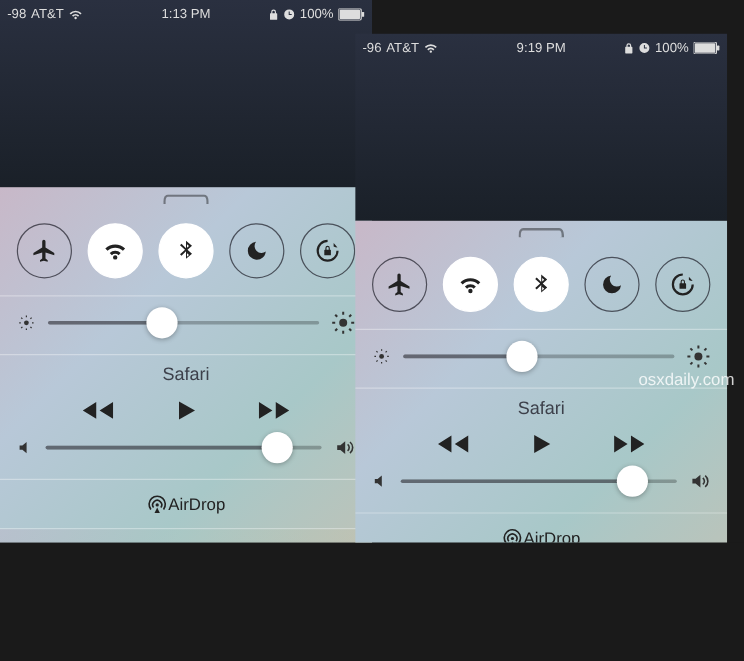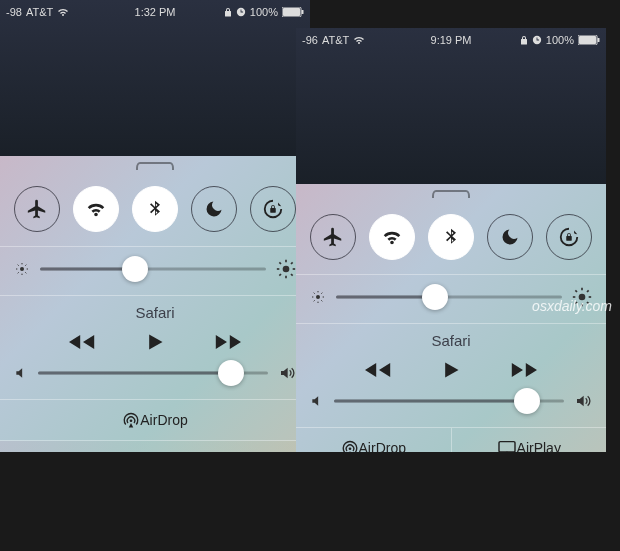--- a/index.html
+++ b/index.html
@@ -29,40 +29,40 @@
   .media{padding:8px 0 14px 0;text-align:center;}
   .media-title{color:rgba(40,40,50,.85);font-size:15px;font-weight:400;margin-bottom:10px;}
   .transport{display:flex;justify-content:center;align-items:center;gap:48px;margin-bottom:8px;color:#222;}
   .vol{display:flex;align-items:center;gap:10px;padding:0 14px;}
   .share{display:flex;}
   .share-cell{flex:1;display:flex;justify-content:center;gap:0;padding:12px 0;color:#222;font-size:14px;}
   .share-cell+.share-cell{border-left:1px solid rgba(255,255,255,.35);}
   .quick{display:flex;justify-content:space-around;align-items:center;padding:12px 8px 18px 8px;
     background:linear-gradient(90deg,rgba(200,170,190,.25),rgba(170,200,190,.25),rgba(200,190,160,.25));}
   .qbtn{width:54px;height:54px;border-radius:10px;border:1.5px solid rgba(20,20,30,.75);display:flex;align-items:center;justify-content:center;color:#111;}
-  .watermark{position:absolute;right:8px;top:298px;color:rgba(255,255,255,.8);font-size:14px;font-style:italic;}
+  .watermark{position:absolute;right:8px;top:308px;color:rgba(255,255,255,.8);font-size:14px;}
   .arrow{position:absolute;top:473px;left:216px;width:340px;height:58px;pointer-events:none;}
   svg{display:block;}
 </style>
 </head>
 <body>
 
 <div class="stage">
 
   <div class="phone left">
     <div class="dark-top"></div>
     <div class="statusbar">
       <div class="sb-left">
         <span>-98</span>
         <span>AT&amp;T</span>
         <svg width="12" height="10" viewBox="0 0 24 20">
             <path fill="#ddd" d="M12 18a2 2 0 100-4 2 2 0 000 4zm-6-6a8 8 0 0112 0l-2 2a5 5 0 00-8 0zm-4-4a14 14 0 0120 0l-2 2a11 11 0 00-16 0z"></path>
           </svg>
       </div>
-      <div class="sb-center">1:32 PM</div>
+      <div class="sb-center">1:13 PM</div>
       <div class="sb-right">
         <svg width="8" height="10" viewBox="0 0 16 20">
             <path fill="#ddd" d="M4 8V6a4 4 0 118 0v2h1a1 1 0 011 1v9a1 1 0 01-1 1H3a1 1 0 01-1-1V9a1 1 0 011-1zm2 0h4V6a2 2 0 10-4 0z"></path>
           </svg>
         <svg width="10" height="10" viewBox="0 0 24 24">
             <path fill="#ddd" d="M12 22a10 10 0 110-20 10 10 0 010 20zm1-11V6h-2v7h6v-2z"></path>
           </svg>
         <span>100%</span>
         <svg width="22" height="10" viewBox="0 0 44 20">
             <rect x="0" y="0" width="38" height="20" rx="3" fill="none" stroke="#ddd" stroke-width="2"></rect>
@@ -342,27 +342,20 @@
 
       <div class="row share">
         <div class="share-cell">
           <svg width="18" height="16" viewBox="0 0 24 20">
               <path fill="none" stroke="#222" stroke-width="1.8" d="M5 16a9 9 0 1114 0M8 14a5 5 0 118 0"></path>
               <circle cx="12" cy="11" r="1.8" fill="#222"></circle>
               <path fill="#222" d="M9 20l3-6 3 6z"></path>
             </svg>
           <span>AirDrop</span>
         </div>
-        <div class="share-cell">
-          <svg width="20" height="16" viewBox="0 0 24 20">
-              <rect x="2" y="2" width="20" height="13" rx="1.5" fill="none" stroke="#222" stroke-width="1.8"></rect>
-              <path fill="#222" d="M7 20l5-6 5 6z"></path>
-            </svg>
-          <span>AirPlay</span>
-        </div>
       </div>
 
       <div class="quick">
         <div class="qbtn">
             <svg width="22" height="28" viewBox="0 0 24 32">
               <path fill="#111" d="M7 2h10v4l-2 4v18a2 2 0 01-2 2h-2a2 2 0 01-2-2V10L7 6zM11 14h2v4h-2z"></path>
             </svg>
           </div>
         <div class="qbtn">
             <svg width="28" height="28" viewBox="0 0 24 24">

